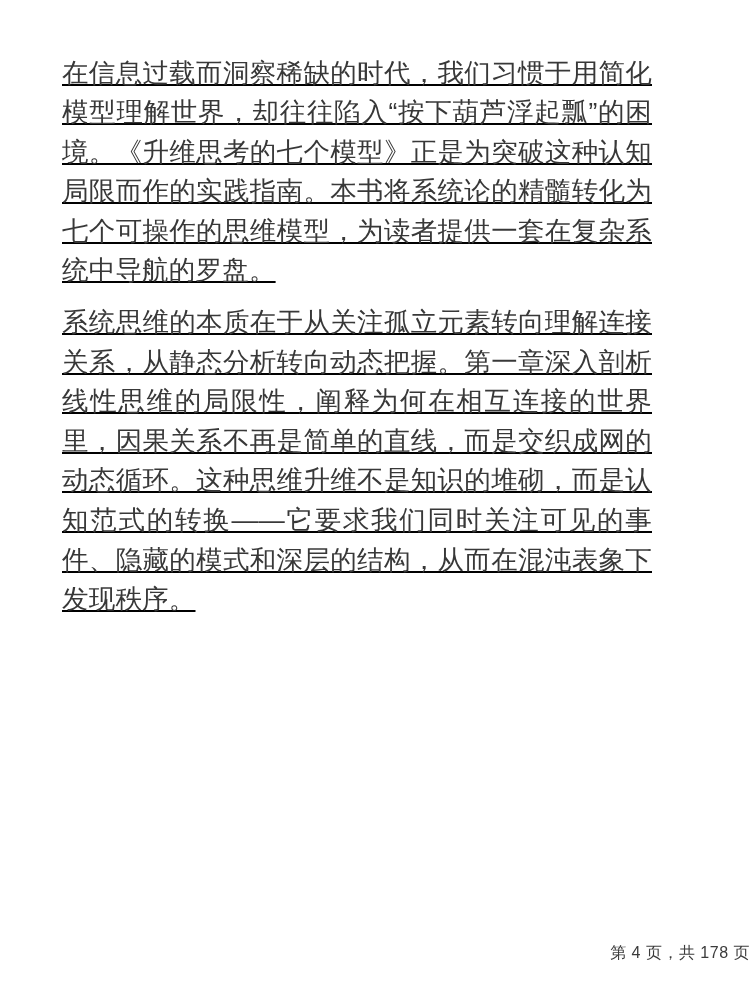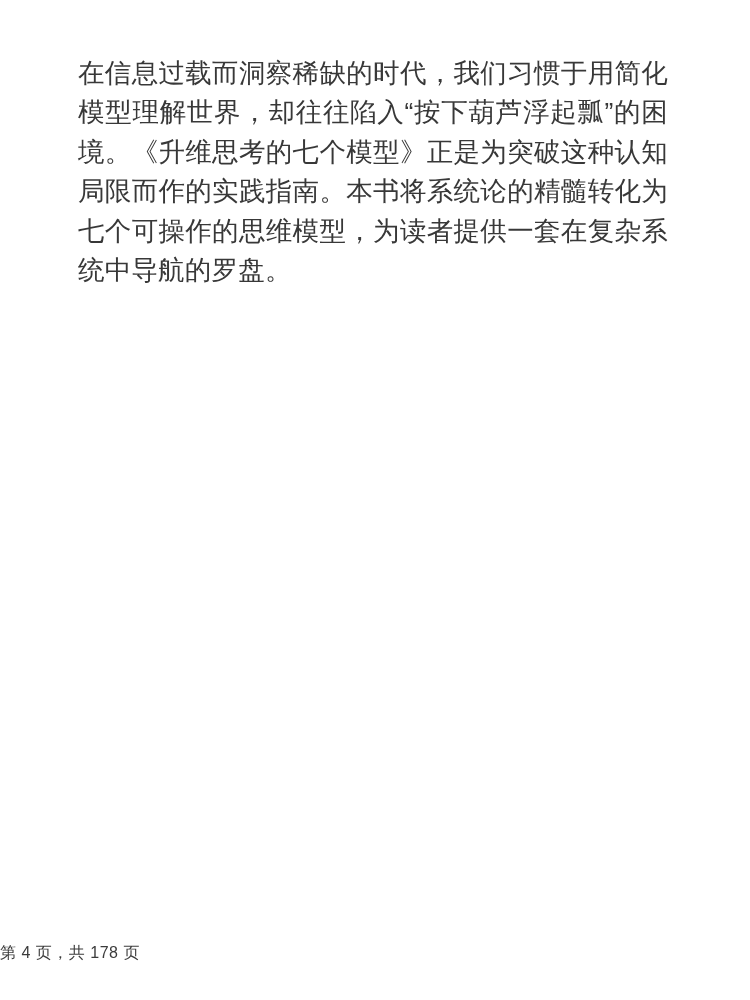--- a/index.html
+++ b/index.html
@@ -17,51 +17,53 @@
   .page {
     position: absolute;
     left: 0;
     top: 0;
     width: 750px;
     height: 1000px;
     background: #ffffff;
   }
   .content {
     position: absolute;
-    left: 78px;
+    left: 62px;
     top: 53.5px;
     width: 590px;
+    text-decoration: underline;
   }
   .content p {
     margin: 0 0 12px 0;
     font-size: 26.5px;
     line-height: 39.6px;
     color: #383838;
     text-align: justify;
     text-justify: inter-ideograph;
     letter-spacing: 0.2px;
     font-weight: 400;
   }
   .content p:last-child {
     margin-bottom: 0;
   }
   .footer {
     position: absolute;
     top: 942px;
     left: 0;
     width: 750px;
-    text-align: left;
+    text-align: right;
     font-size: 16px;
     line-height: 22px;
     color: #3b3b3b;
     letter-spacing: 0.5px;
   }
 </style>
 </head>
 <body>
 
 <div class="page">
   <div class="content">
     <p>在信息过载而洞察稀缺的时代，我们习惯于用简化模型理解世界，却往往陷入“按下葫芦浮起瓢”的困境。《升维思考的七个模型》正是为突破这种认知局限而作的实践指南。本书将系统论的精髓转化为七个可操作的思维模型，为读者提供一套在复杂系统中导航的罗盘。</p>
+    <p>系统思维的本质在于从关注孤立元素转向理解连接关系，从静态分析转向动态把握。第一章深入剖析线性思维的局限性，阐释为何在相互连接的世界里，因果关系不再是简单的直线，而是交织成网的动态循环。这种思维升维不是知识的堆砌，而是认知范式的转换——它要求我们同时关注可见的事件、隐藏的模式和深层的结构，从而在混沌表象下发现秩序。</p>
   </div>
 
   <div class="footer">第 4 页，共 178 页</div>
 </div>
 
 </body></html>

